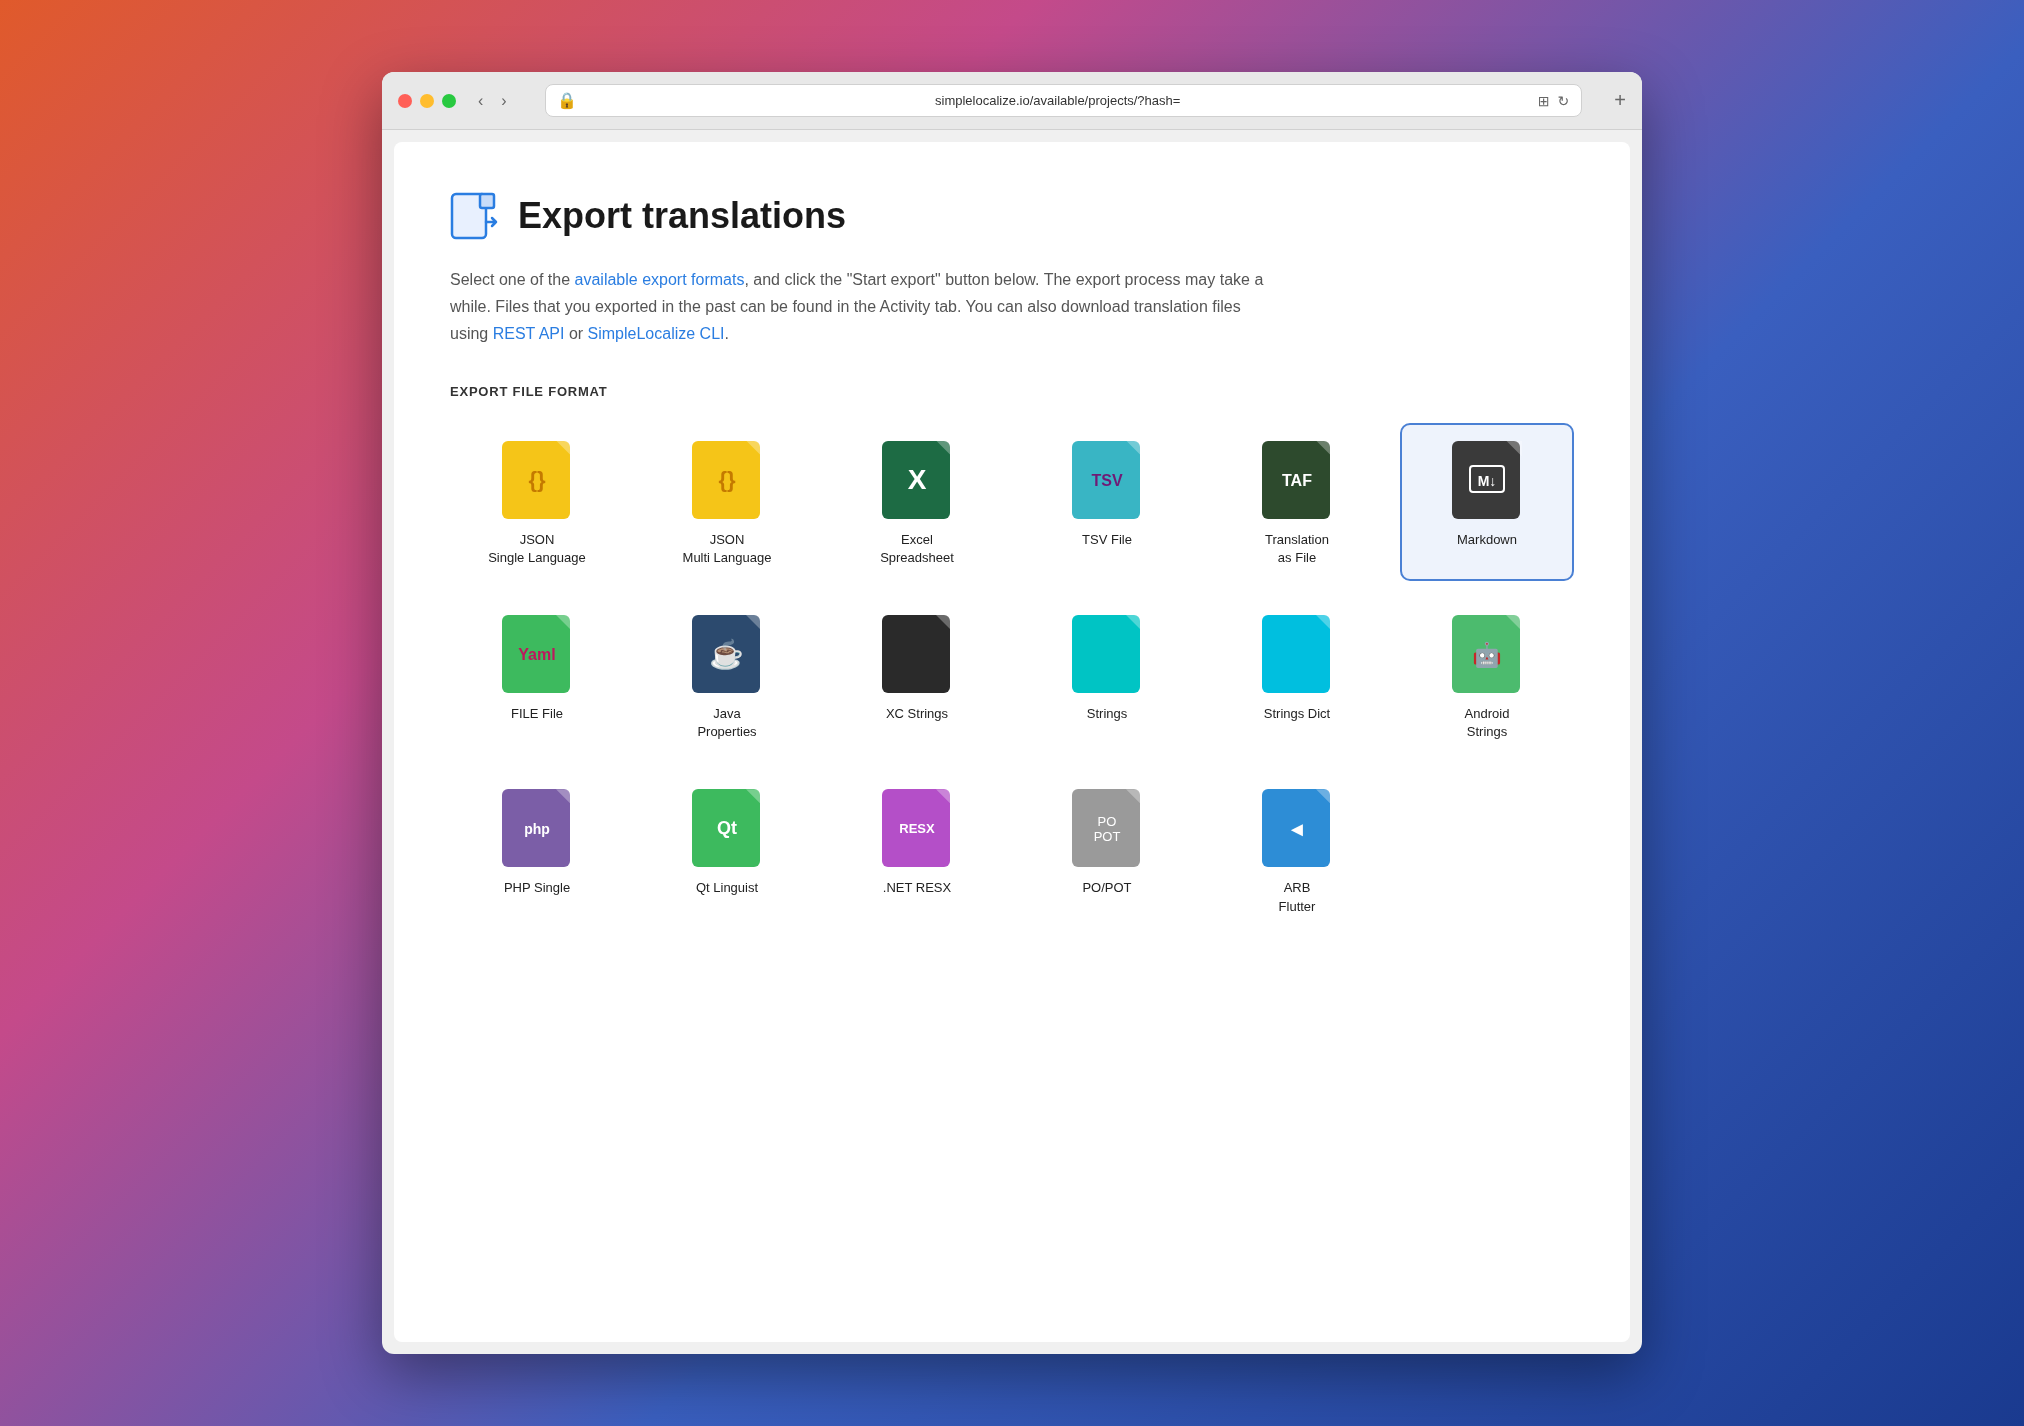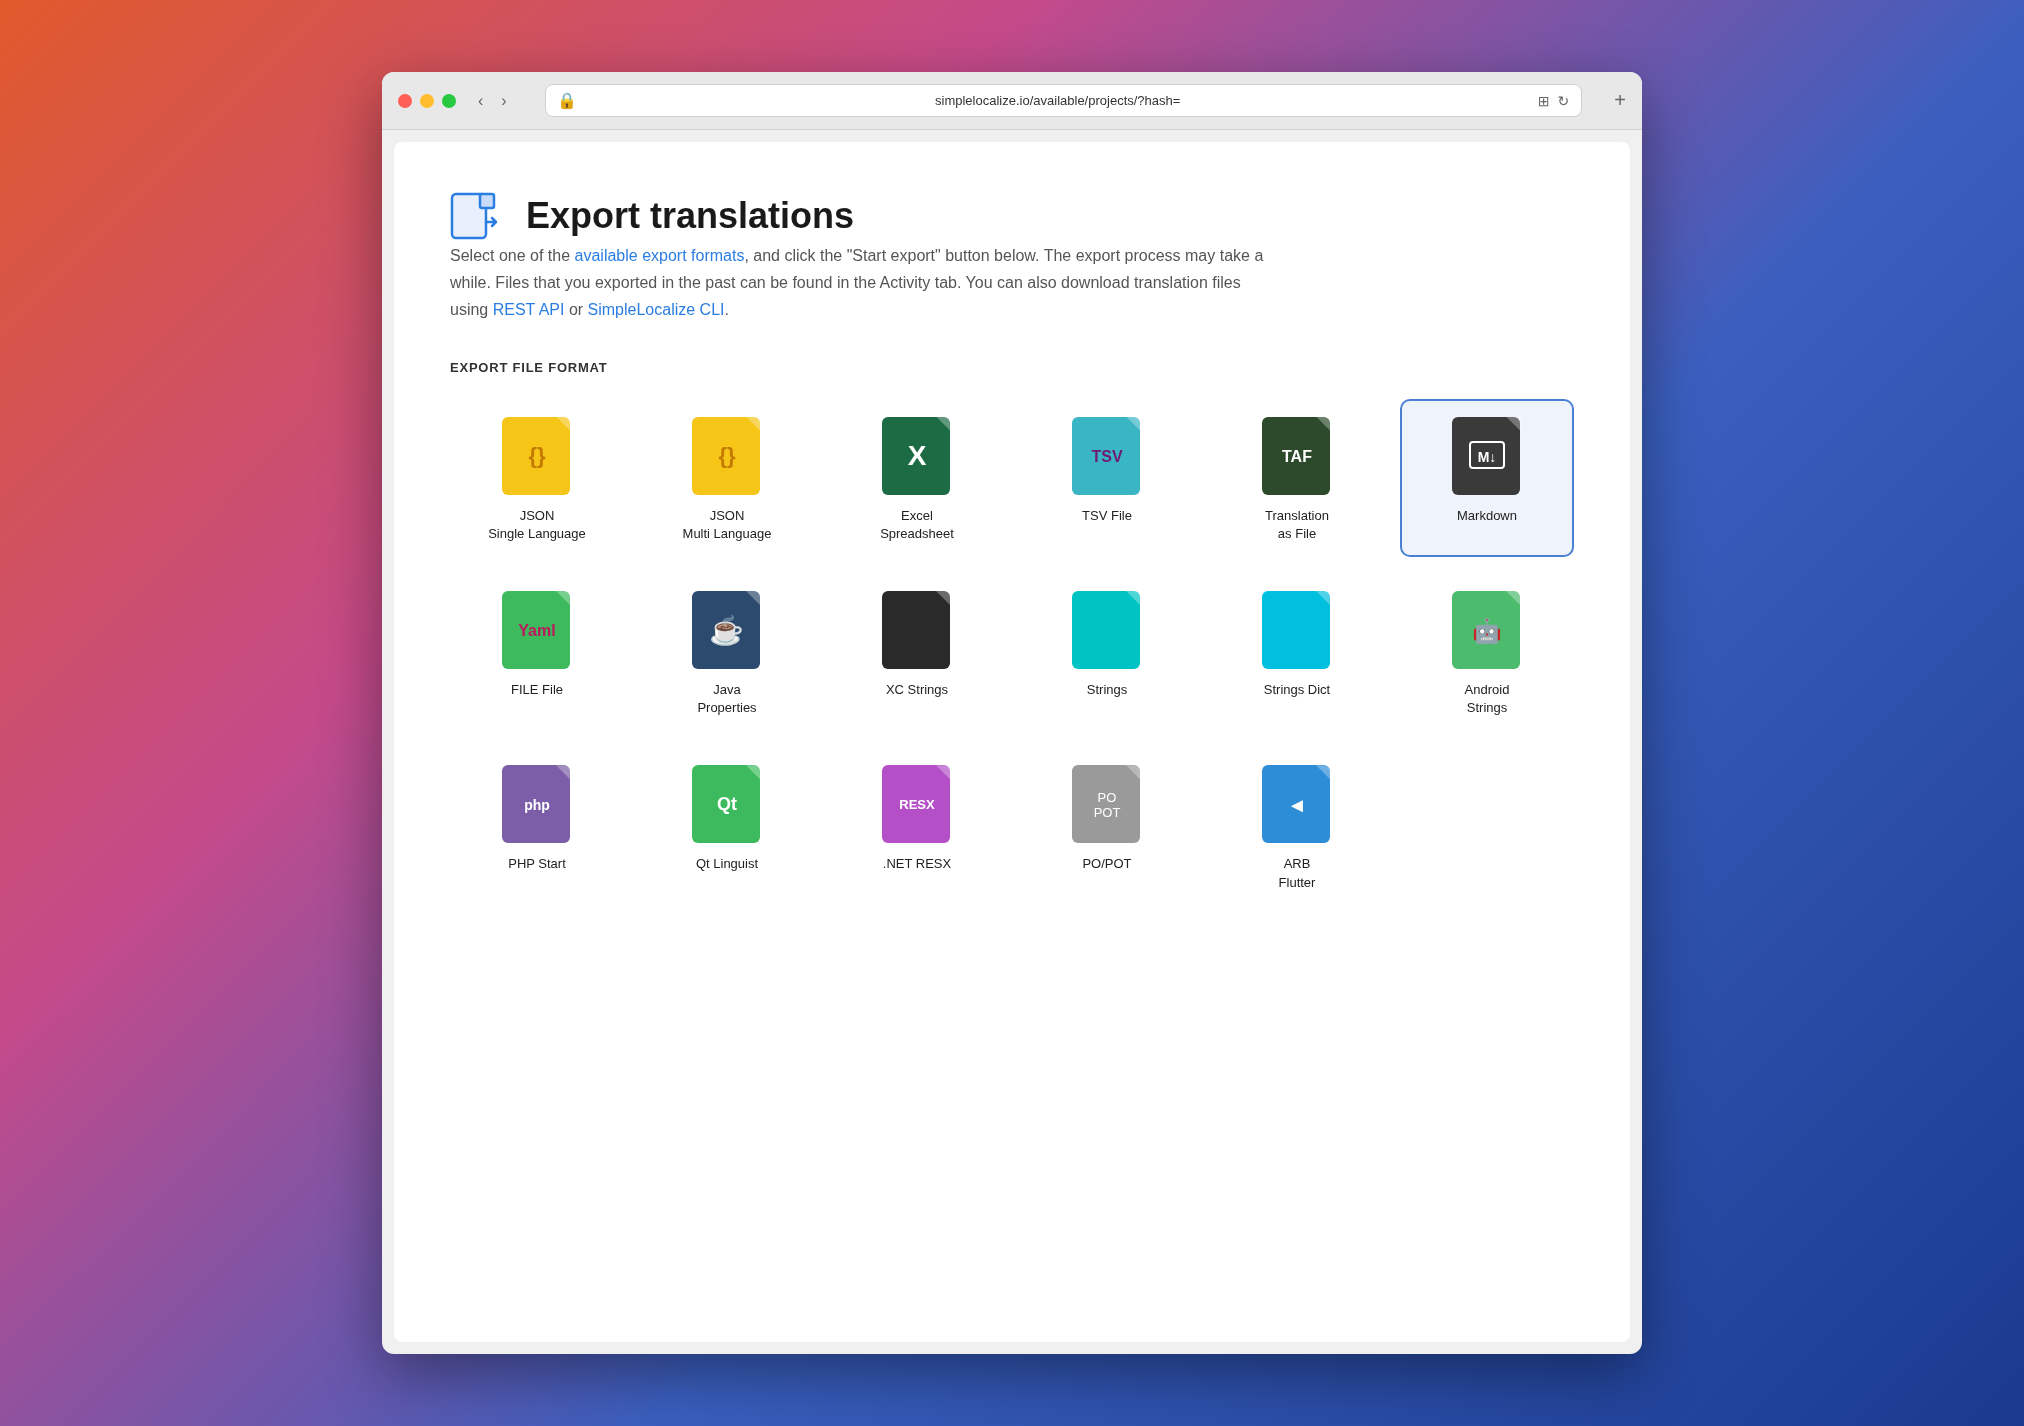--- a/index.html
+++ b/index.html
@@ -92,21 +92,22 @@
       background: white;
       margin: 12px;
       border-radius: 8px;
       padding: 48px 56px;
       min-height: 1200px;
     }
 
     .page-header {
       display: flex;
       align-items: center;
-      gap: 24px;
+      gap: 16px;
+      margin-bottom: 24px;
       text-align: right;
     }
 
     .export-icon {
       width: 52px;
       height: 52px;
       flex-shrink: 0;
     }
 
     .page-title {
@@ -398,21 +399,21 @@
         </div>
         <span class="format-label">Android<br>Strings</span>
       </div>
 
       <div class="format-item">
         <div class="file-icon icon-php">
           <div class="file-shape"></div>
           <div class="file-corner"></div>
           <span class="file-text file-text-php">php</span>
         </div>
-        <span class="format-label">PHP Start</span>
+        <span class="format-label">PHP Single</span>
       </div>
 
       <div class="format-item">
         <div class="file-icon icon-qt">
           <div class="file-shape"></div>
           <div class="file-corner"></div>
           <span class="file-text file-text-qt">Qt</span>
         </div>
         <span class="format-label">Qt Linguist</span>
       </div>

